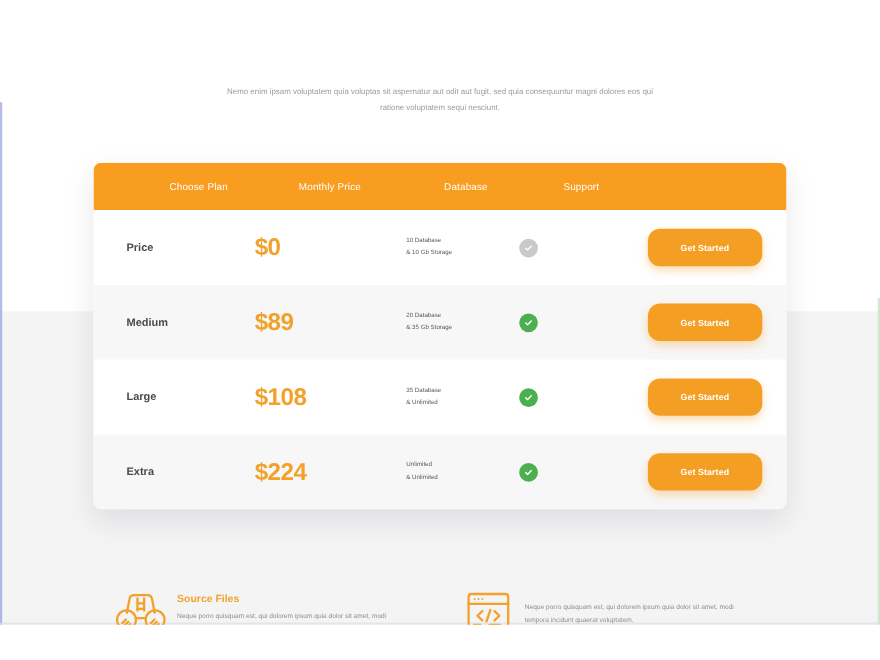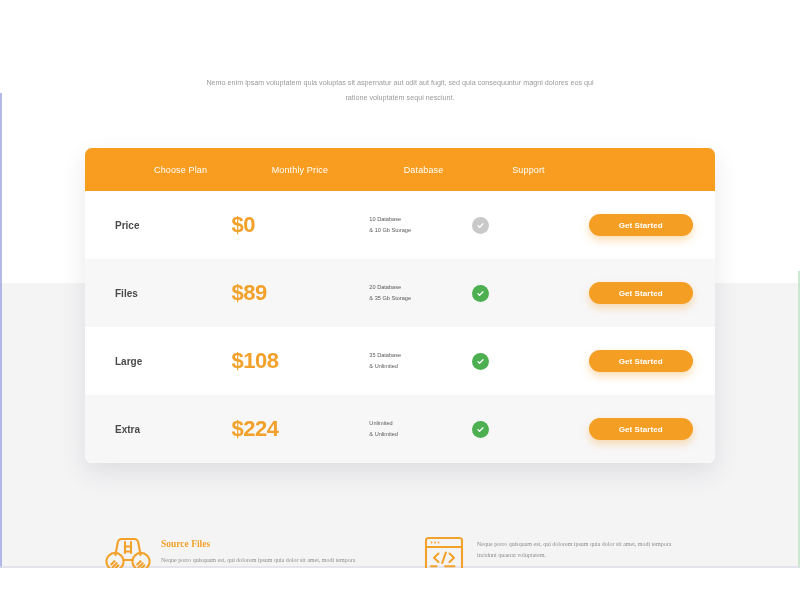--- a/index.html
+++ b/index.html
@@ -162,21 +162,21 @@
     align-items: center;
     justify-content: center;
   }
   .check-badge svg { display: block; }
 
   .btn-get-started {
     display: inline-flex;
     align-items: center;
     justify-content: center;
     width: 104px;
-    height: 22px;
+    height: 34px;
     border: none;
     border-radius: 11px;
     background: #f59e24;
     color: #ffffff;
     font-family: "Liberation Sans", sans-serif;
     font-size: 8px;
     font-weight: bold;
     letter-spacing: .1px;
     cursor: pointer;
     box-shadow: 0 4px 9px rgba(245,158,36,.35);
@@ -186,23 +186,22 @@
   .features {
     position: absolute;
     left: 95px;
     top: 498px;
     width: 615px;
     display: flex;
     gap: 18px;
   }
   .feature {
     display: flex;
-    align-items: flex-start;
+    align-items: center;
     width: 298px;
-    font-family: Liberation Serif, serif;
   }
   .feature-icon {
     width: 66px;
     flex: 0 0 66px;
     display: flex;
     align-items: center;
     justify-content: center;
     padding-top: 4px;
   }
   .feature-body { padding-top: 10px; }
@@ -258,21 +257,21 @@
                 <path d="M2.6 6.2 L4.8 8.4 L9.3 3.7" stroke="#ffffff" stroke-width="1.7" fill="none" stroke-linecap="round" stroke-linejoin="round"></path>
               </svg>
           </div>
         </div>
         <div class="col-action">
           <button class="btn-get-started">Get Started</button>
         </div>
       </div>
 
       <div class="table-row alt">
-        <div class="cell-plan col-plan">Files</div>
+        <div class="cell-plan col-plan">Medium</div>
         <div class="cell-price col-price">$89</div>
         <div class="cell-db col-db">
           <span>20 Database</span>
           <span>&amp; 35 Gb Storage</span>
         </div>
         <div class="col-support">
           <div class="check-badge" style="background:#4caf50;">
             <svg width="9" height="9" viewBox="0 0 12 12">
                 <path d="M2.6 6.2 L4.8 8.4 L9.3 3.7" stroke="#ffffff" stroke-width="1.7" fill="none" stroke-linecap="round" stroke-linejoin="round"></path>
               </svg>

